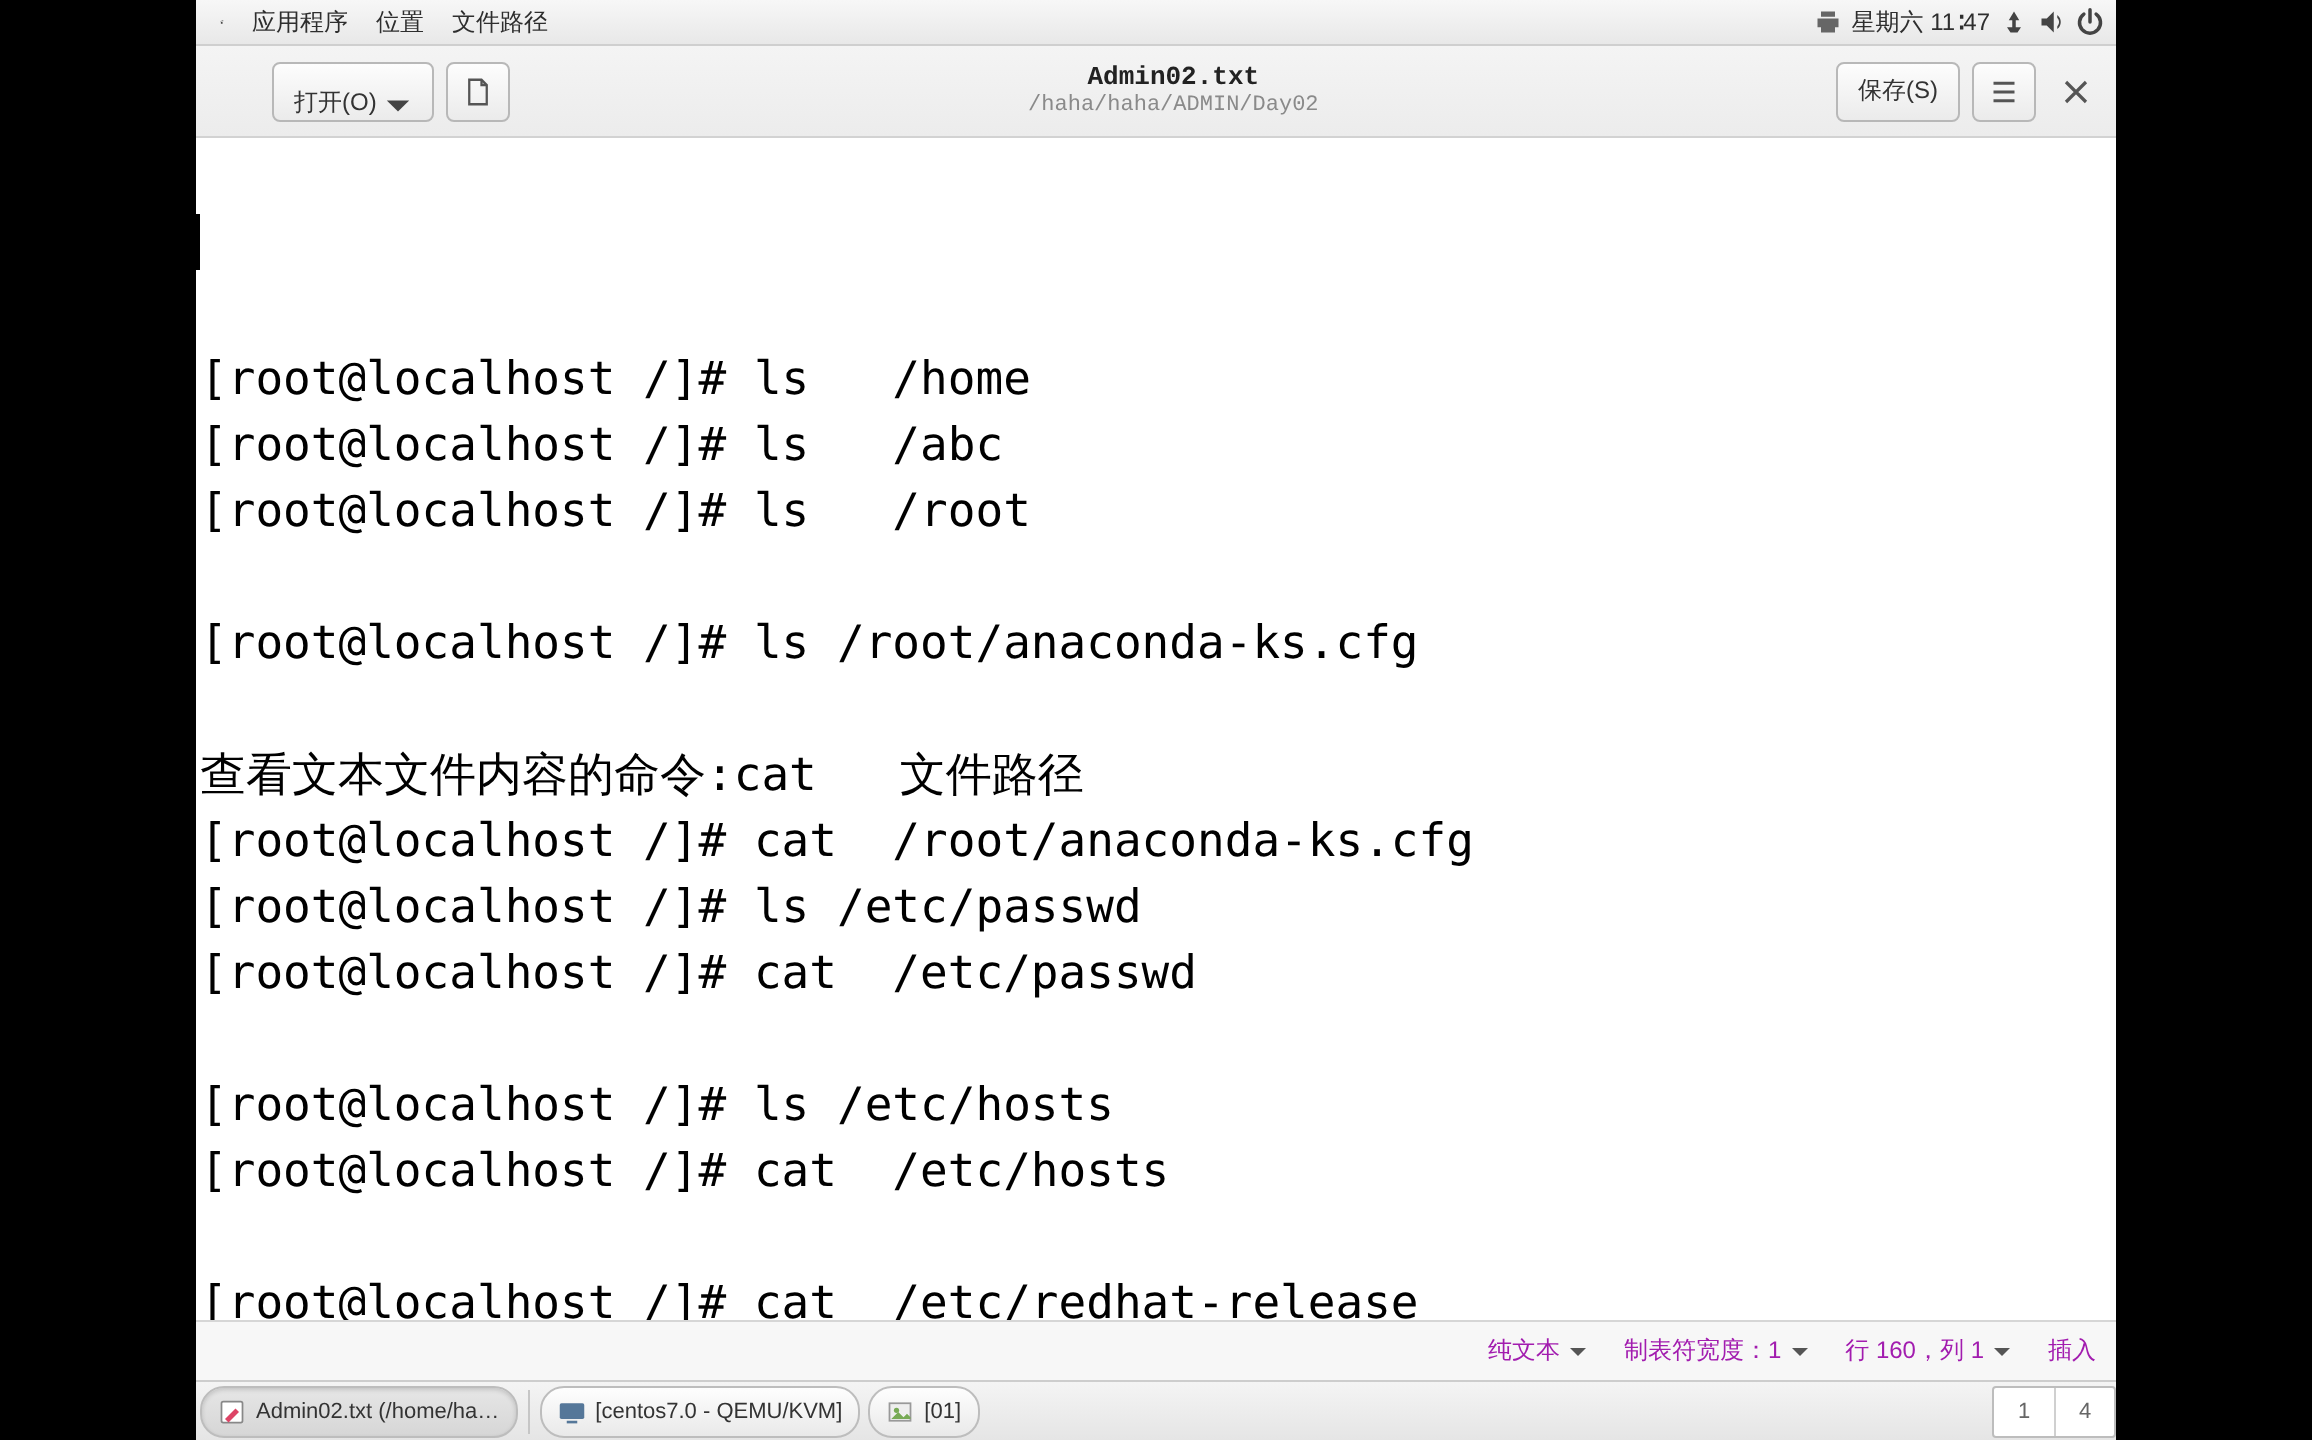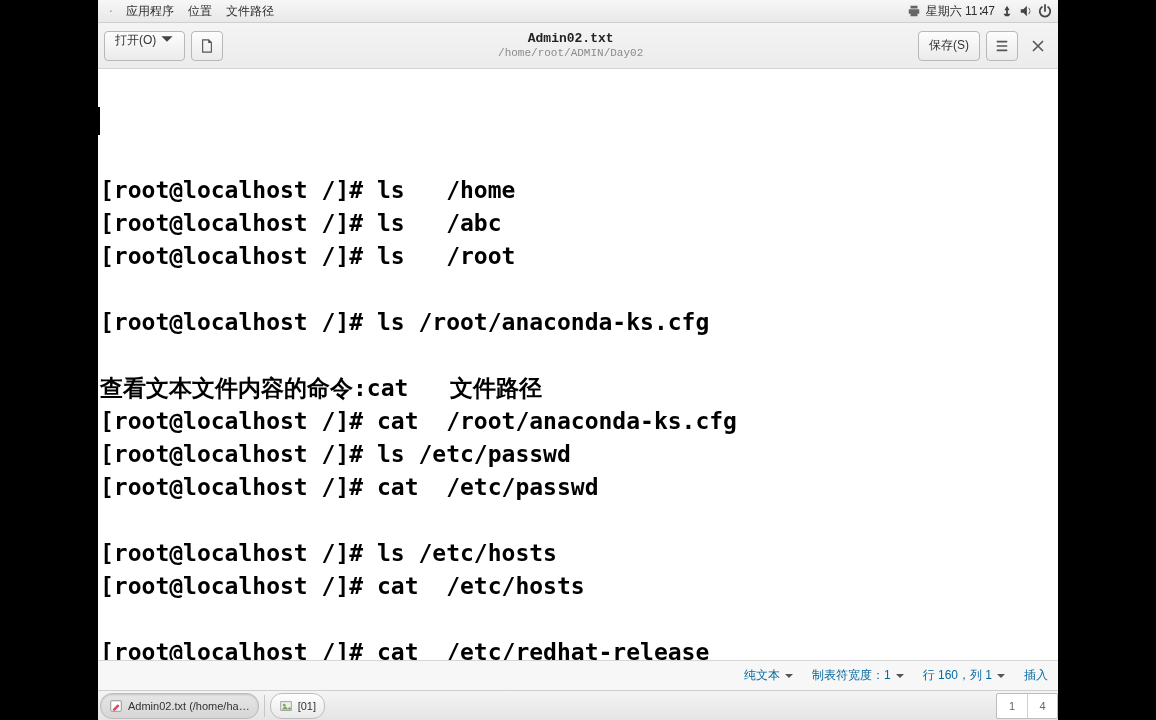--- a/index.html
+++ b/index.html
@@ -57,21 +57,21 @@
   align-items: center;
   justify-content: center;
   padding: 0 10px;
   font-size: 12px;
   color: #333;
   cursor: pointer;
   gap: 4px;
 }
 .btn svg { width: 14px; height: 14px; fill: #444; }
 .btn.sq { width: 32px; padding: 0; }
-.dropdown-open { display:flex; align-items:flex-start; }
+.dropdown-open { display:flex; align-items:flex-end;margin-left:32px; }
 
 .title-area {
   flex: 1;
   display: flex;
   flex-direction: column;
   align-items: center;
   justify-content: center;
   line-height: 1.2;
   font-family: Liberation Mono, monospace;
 }
@@ -88,40 +88,40 @@
 .editor {
   flex: 1;
   background: #fff;
   font-family: "DejaVu Sans Mono","WenQuanYi Micro Hei Mono",monospace;
   font-size: 23px;
   line-height: 33px;
   white-space: pre;
   padding: 6px 5px 0 0;
   overflow: hidden;
   color: #000;
-  font-weight: bold;
+  font-weight: normal;
   position: relative;
 }
 .editor .line { padding-left: 2px; }
 .editor .cursor {
   position: absolute;
   left: 0px; top: 38px;
   width: 2px; height: 28px;
   background: #000;
 }
 
 .statusbar {
   height: 30px;
   background: #f7f7f7;
   border-top: 1px solid #d6d6d6;
   display: flex;
   align-items: center;
   justify-content: flex-end;
   font-size: 12px;
-  color: #0369a1;
+  color: #a21caf;
   padding: 0 10px;
   gap: 18px;
 }
 .statusbar .seg { display:flex;align-items:center;gap:4px; }
 .statusbar svg { width:10px;height:10px;fill:#555; }
 
 .taskbar {
   height: 30px;
   background: linear-gradient(#f4f4f4,#e5e5e5);
   border-top: 1px solid #cdcdcd;
@@ -210,21 +210,21 @@
         </svg>
     </div>
     <div class="btn sq">
       <svg viewBox="0 0 16 16">
           <path d="M3 1h7l3 3v11H3zM10 1v3h3" fill="none" stroke="#555" stroke-width="1.3"></path>
         </svg>
     </div>
 
     <div class="title-area">
       <div class="filename">Admin02.txt</div>
-      <div class="filepath">/home/root/ADMIN/Day02</div>
+      <div class="filepath">/haha/haha/ADMIN/Day02</div>
     </div>
 
     <div class="btn">保存(S)</div>
     <div class="btn sq">
       <svg viewBox="0 0 16 16">
           <path d="M2 3h12M2 8h12M2 13h12" stroke="#555" stroke-width="1.8"></path>
         </svg>
     </div>
     <div class="close-x">
       <svg viewBox="0 0 12 12">
@@ -268,20 +268,29 @@
             <rect x="2" y="2" width="12" height="12" rx="1" fill="#fff" stroke="#888"></rect>
             <path d="M4 12l6-6 2 2-6 6z" fill="#d46"></path>
           </svg>
       </span>
       <span>Admin02.txt (/home/ha…</span>
     </div>
     <div class="vsep"></div>
     <div class="task">
       <span class="tico">
         <svg viewBox="0 0 16 16">
+            <rect x="1" y="3" width="14" height="9" rx="1" fill="#579"></rect>
+            <rect x="5" y="13" width="6" height="1.5" fill="#579"></rect>
+          </svg>
+      </span>
+      <span>[centos7.0 - QEMU/KVM]</span>
+    </div>
+    <div class="task">
+      <span class="tico">
+        <svg viewBox="0 0 16 16">
             <rect x="2" y="3" width="12" height="10" fill="#eee" stroke="#999"></rect>
             <circle cx="6" cy="7" r="1.5" fill="#7a5"></circle>
             <path d="M3 12l4-4 3 3 2-2 2 2v1H3z" fill="#7a5"></path>
           </svg>
       </span>
       <span>[01]</span>
     </div>
     <div class="pager">
       <div>1</div>
       <div>4</div>

